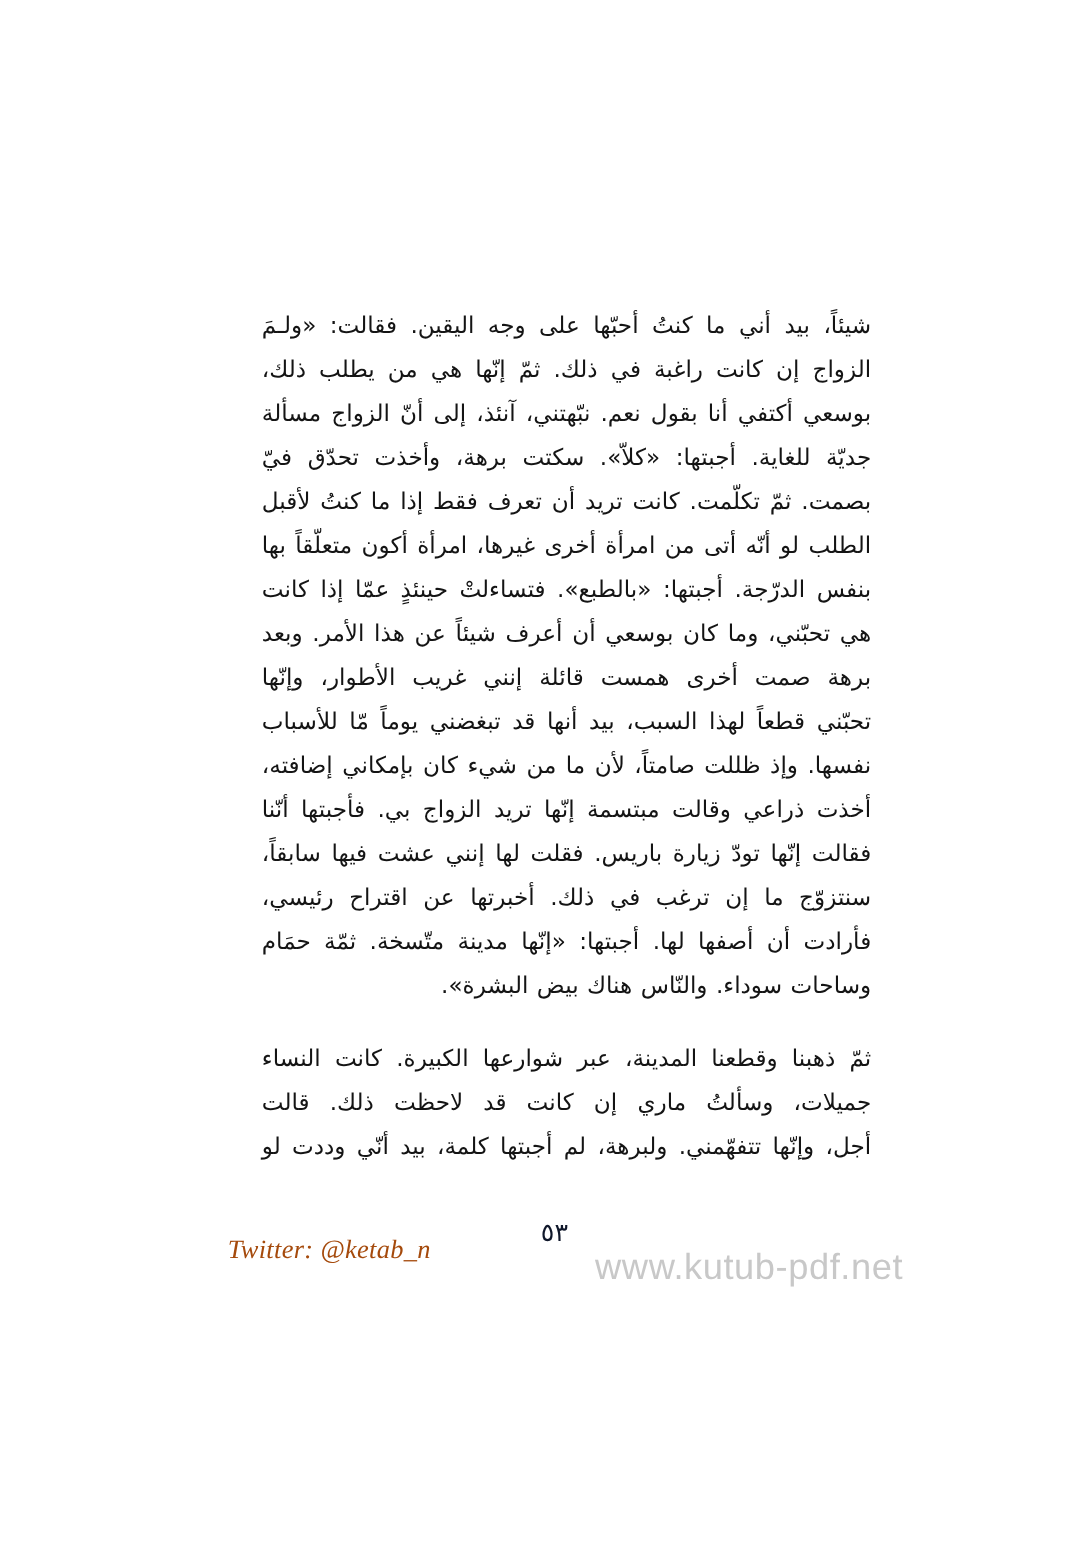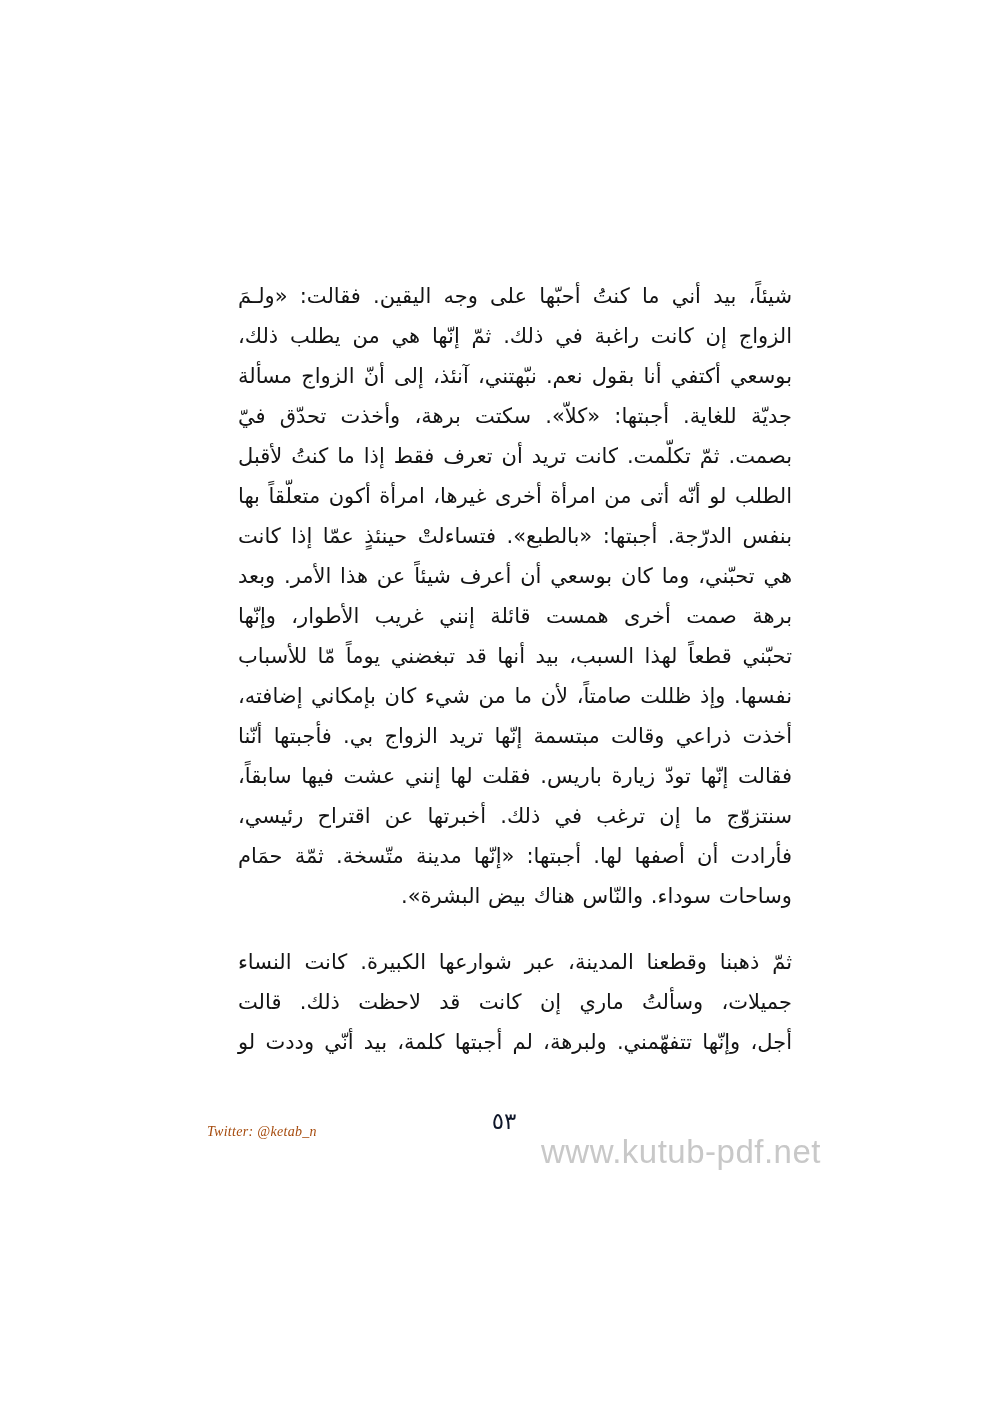--- a/index.html
+++ b/index.html
@@ -32,21 +32,21 @@
   }
   .line-end {
     text-align-last: right;
   }
   .footer-twitter {
     position: absolute;
     left: 207px;
     top: 1124px;
     font-family: "Liberation Serif", "DejaVu Serif", serif;
     font-style: italic;
-    font-size: 14px;
+    font-size: 24px;
     letter-spacing: 0.3px;
   }
   .footer-pagenum {
     position: absolute;
     left: 484px;
     top: 1108px;
     width: 40px;
     text-align: center;
     direction: rtl;
     color: #0f172a;

